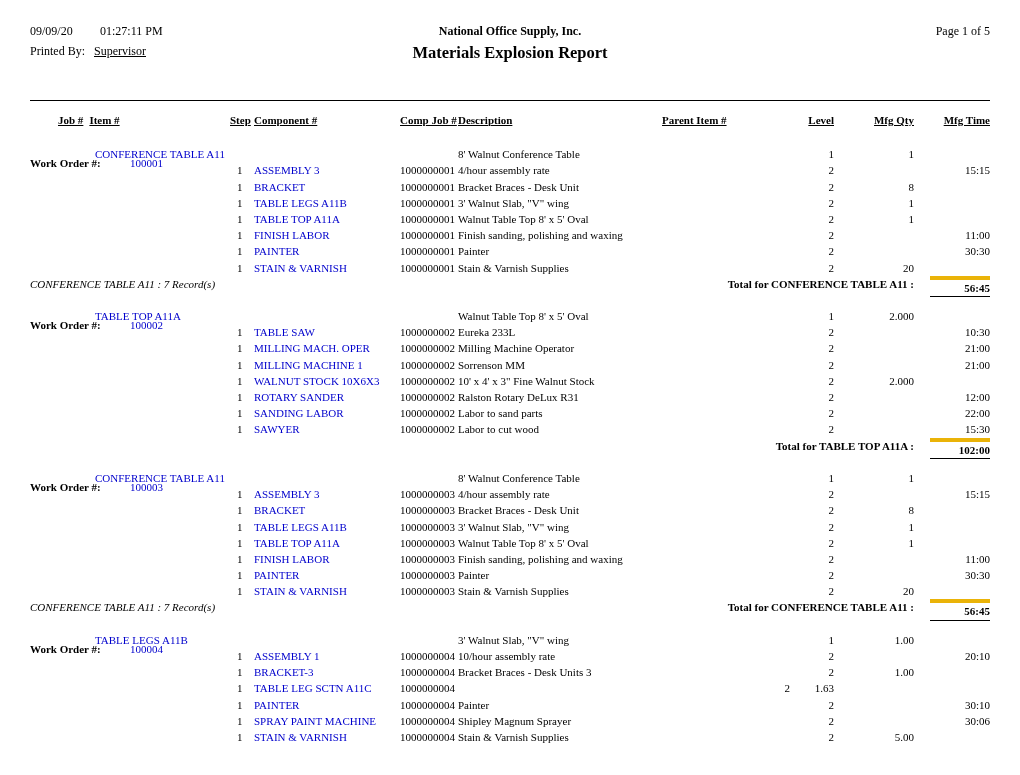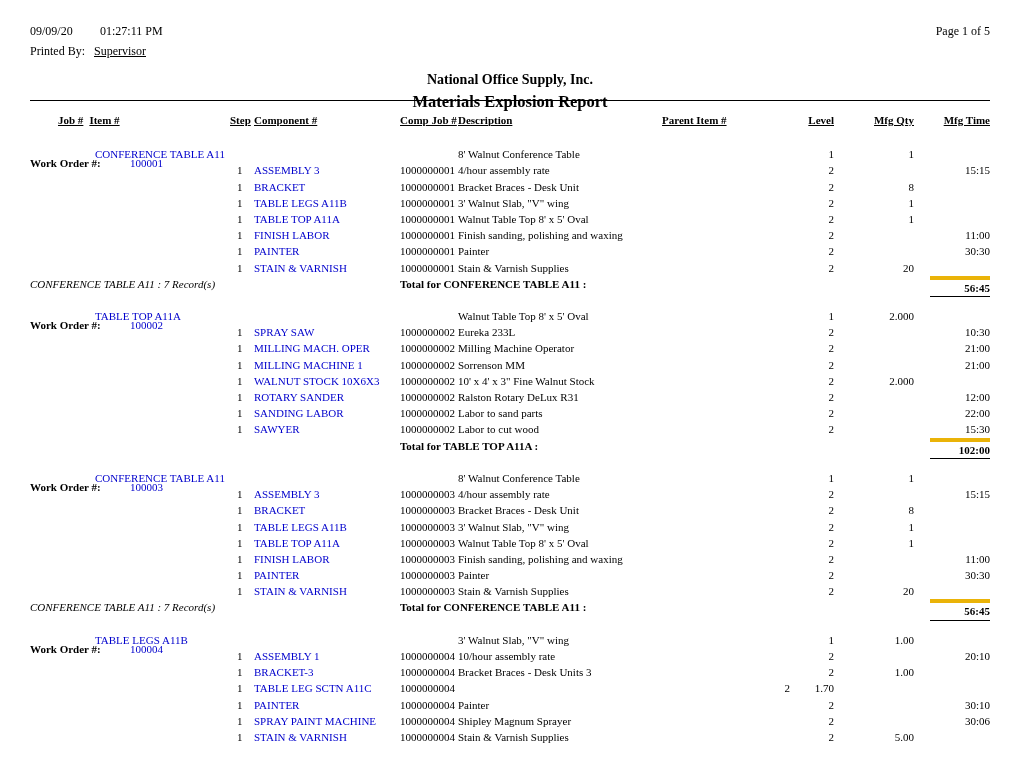--- a/index.html
+++ b/index.html
@@ -11,21 +11,21 @@
   }
   .page { width:1020px; height:610px; padding:24px 30px 0 30px; position:relative; background:#fff; }
 
   
   .report-header { position:relative; height:62px; }
   .hdr-left { position:absolute; left:0; top:0; font-size:12px; line-height:15px; }
   .hdr-left .date { display:inline-block; width:70px; }
   .hdr-left .row2 { margin-top:5px;text-decoration:underline; }
   .hdr-left .pb-label { display:inline-block; width:64px; }
   .hdr-center { position:absolute; left:0; right:0; top:0; text-align:center; }
-  .company { font-size:14px; font-weight:bold;margin-top:48px; }
+  .company { font-size:12px; font-weight:bold; }
   .title { font-size:16.5px; font-weight:bold; margin-top:4px; }
   .hdr-right { position:absolute; right:0; top:0; font-size:12px; }
 
   
   .grid { display:grid; grid-template-columns:200px 24px 146px 58px 204px 128px 44px 80px 76px; }
   .cell { white-space:nowrap; overflow:visible; }
 
   .col-headers { border-top:1px solid #000; margin-top:14px; padding-top:12px; padding-bottom:2px;
                  font-size:11px; line-height:15px; font-weight:bold; }
   .u { text-decoration:underline; }
@@ -38,21 +38,21 @@
   .row { height:16.2px; line-height:16.2px; font-size:11px; }
   .wo-row { height:16.2px; line-height:16.2px; font-size:11px; }
   .wo-label { display:inline-block; width:100px; font-weight:bold;margin-top:25px; }
   .row .c1 { padding-left:65px; }
   .row .c2 { padding-left:7px; }
   .num { text-align:right; }
   .link { color:#0000CC; }
 
   
   .summary-row .sum-left { grid-column:1/4; font-style:italic; }
-  .summary-row .sum-label { grid-column:4/9; font-weight:bold; }
+  .summary-row .sum-label { grid-column:4/9; text-align:right; font-weight:bold; }
   .summary-row .sum-total { grid-column:9; text-align:right; font-weight:bold;
                             border-top:4px solid #eab308; border-bottom:1px solid #000; margin-left:16px; }
 </style>
 </head>
 <body>
 
 <div class="page">
 
   <div class="report-header">
     <div class="hdr-left">
@@ -187,21 +187,21 @@
         <span class="cell"></span>
         <span class="cell">Walnut Table Top 8' x 5' Oval</span>
         <span class="cell"></span>
         <span class="cell num">1</span>
         <span class="cell num">2.000</span>
         <span class="cell num"></span>
       </div>
       <div class="grid row">
         <span class="cell c1"></span>
         <span class="cell c2">1</span>
-        <span class="cell link">SPRAY SAW</span>
+        <span class="cell link">TABLE SAW</span>
         <span class="cell">1000000002</span>
         <span class="cell">Eureka 233L</span>
         <span class="cell"></span>
         <span class="cell num">2</span>
         <span class="cell num"></span>
         <span class="cell num">10:30</span>
       </div>
       <div class="grid row">
         <span class="cell c1"></span>
         <span class="cell c2">1</span>
@@ -400,21 +400,21 @@
         <span class="cell num">1.00</span>
         <span class="cell num"></span>
       </div>
       <div class="grid row">
         <span class="cell c1"></span>
         <span class="cell c2">1</span>
         <span class="cell link">TABLE LEG SCTN A11C</span>
         <span class="cell">1000000004</span>
         <span class="cell"></span>
         <span class="cell num">2</span>
-        <span class="cell num">1.70</span>
+        <span class="cell num">1.63</span>
         <span class="cell num"></span>
       </div>
       <div class="grid row">
         <span class="cell c1"></span>
         <span class="cell c2">1</span>
         <span class="cell link">PAINTER</span>
         <span class="cell">1000000004</span>
         <span class="cell">Painter</span>
         <span class="cell"></span>
         <span class="cell num">2</span>

